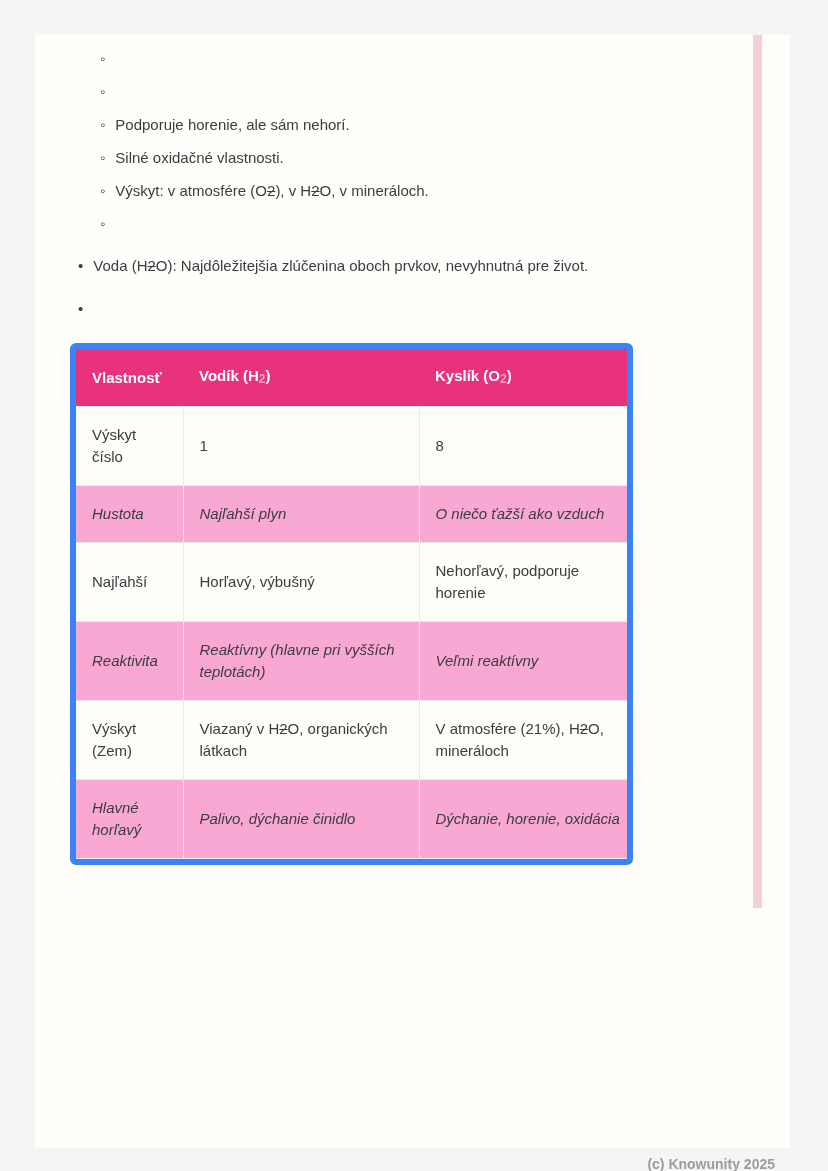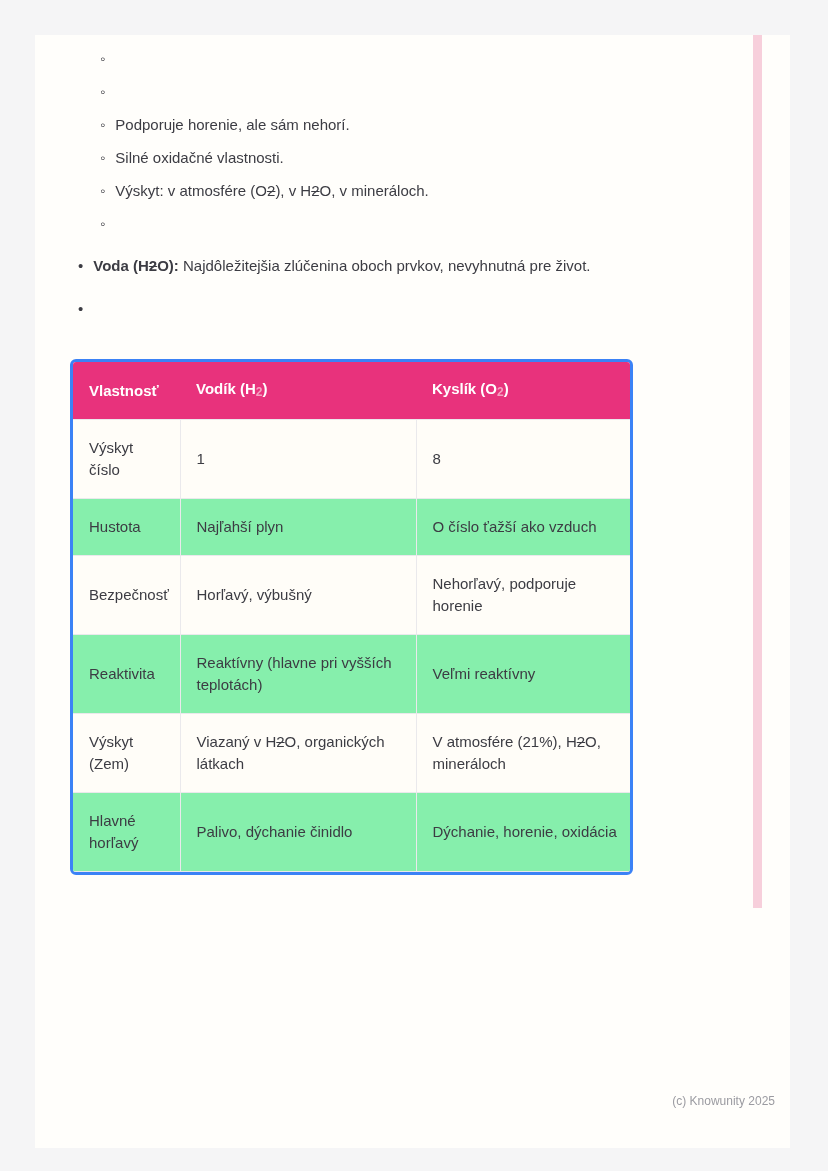--- a/index.html
+++ b/index.html
@@ -56,27 +56,27 @@
     margin-bottom: 21px;
     font-size: 15px;
     line-height: 22px;
     color: #3c3c43;
   }
   .main-list .marker {
     flex: 0 0 auto;
     font-size: 15px;
     line-height: 22px;
   }
-  .bold-label { font-weight: 700; }
+  .bold-label { font-weight: 400; }
   .table-wrap {
-    margin: 39px 0 0 35px;
+    margin: 23px 0 0 35px;
     width: 563px;
     border-radius: 6px;
     overflow: hidden;
-    border: 3px solid #3b82f6;
+    border: 6px solid #3b82f6;
   }
   table.data-table {
     width: 100%;
     table-layout: fixed;
     border-collapse: collapse;
   }
   .data-table col.c1 { width: 107px; }
   .data-table col.c2 { width: 236px; }
   .data-table col.c3 { width: 220px; }
   .data-table th {
@@ -91,38 +91,39 @@
   }
   .data-table td {
     font-size: 15px;
     line-height: 22px;
     color: #3c3c43;
     padding: 17px 16px;
     border: 1px solid #eae9ec;
     vertical-align: middle;
     background: #fffdf8;
   }
-  .data-table tr.even td { background: #86efac; }
+  .data-table tr.even td { background: #f9a8d4; font-style: italic; }
   .data-table tr td:first-child { border-left: none; }
   .data-table tr td:last-child { border-right: none; }
   
   .sub2 { text-decoration: line-through; }
   .data-table th .sub2 {
     text-decoration: none;
     color: #f5a1c0;
     font-size: 12px;
     vertical-align: -2px;
   }
   .footer {
     position: absolute;
-    top: 1059px;
+    top: 1122px;
     right: 15px;
-    font-size: 12px;
+    font-size: 14px;
     line-height: 14px;
     color: #9b9ba1;
+    font-weight: bold;
   }
 </style>
 </head>
 <body>
 
 <div class="page">
   <div class="pink-stripe"></div>
 
   <ul class="sub-list">
     <li>
@@ -174,24 +175,24 @@
       </thead>
       <tbody>
         <tr class="odd">
           <td>Výskyt číslo</td>
           <td>1</td>
           <td>8</td>
         </tr>
         <tr class="even">
           <td>Hustota</td>
           <td>Najľahší plyn</td>
-          <td>O číslo ťažší ako vzduch</td>
+          <td>O niečo ťažší ako vzduch</td>
         </tr>
         <tr class="odd">
-          <td>Bezpečnosť</td>
+          <td>Najľahší</td>
           <td>Horľavý, výbušný</td>
           <td>Nehorľavý, podporuje horenie</td>
         </tr>
         <tr class="even">
           <td>Reaktivita</td>
           <td>Reaktívny (hlavne pri vyšších teplotách)</td>
           <td>Veľmi reaktívny</td>
         </tr>
         <tr class="odd">
           <td>Výskyt (Zem)</td>

